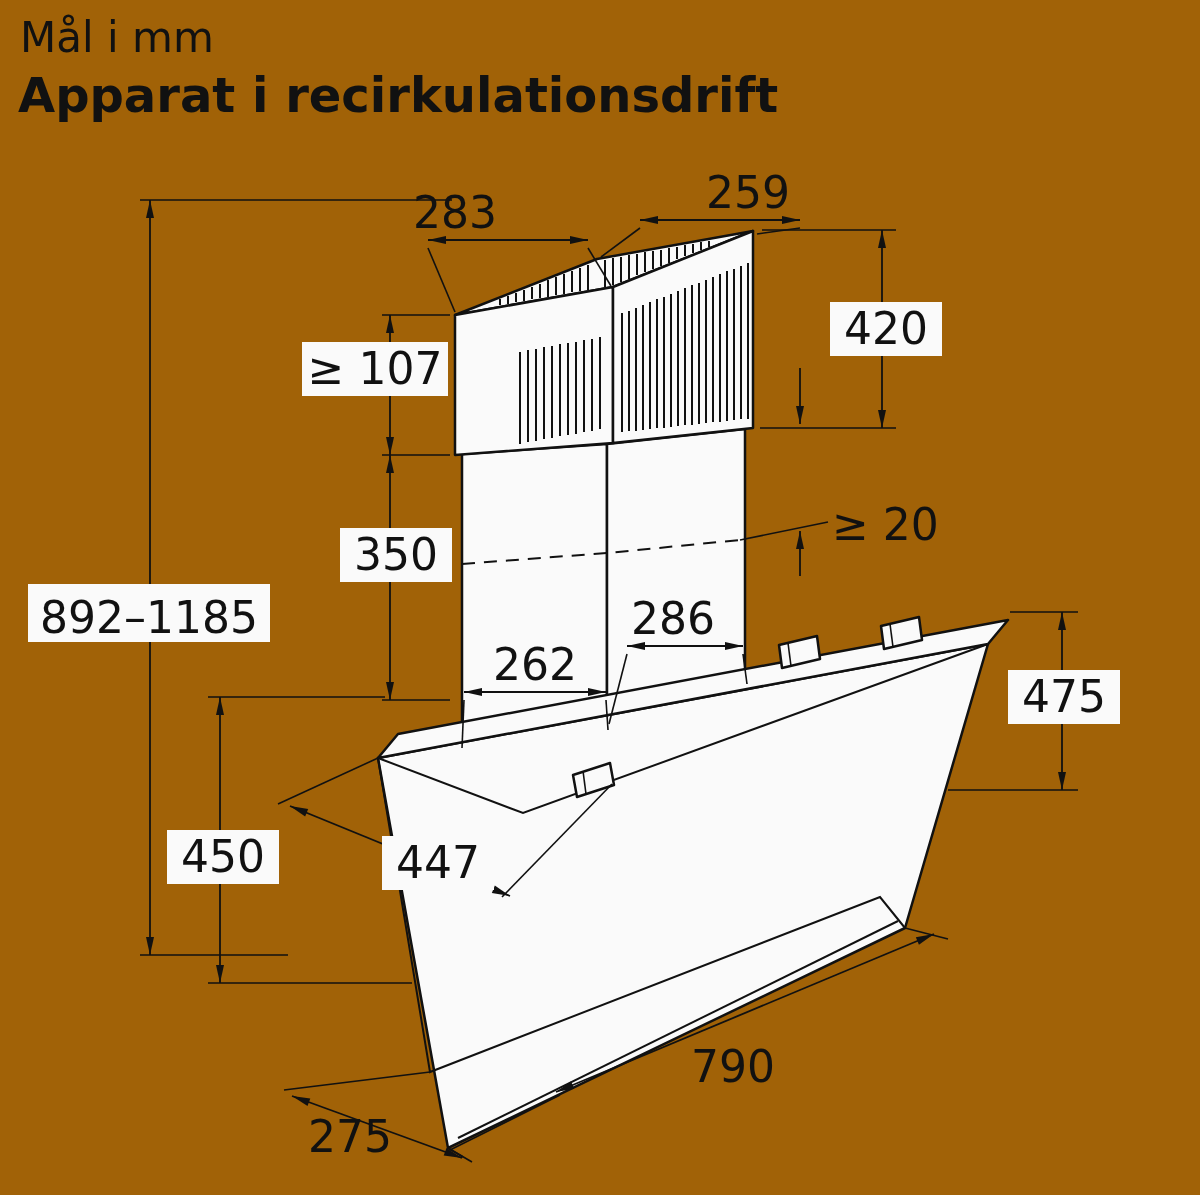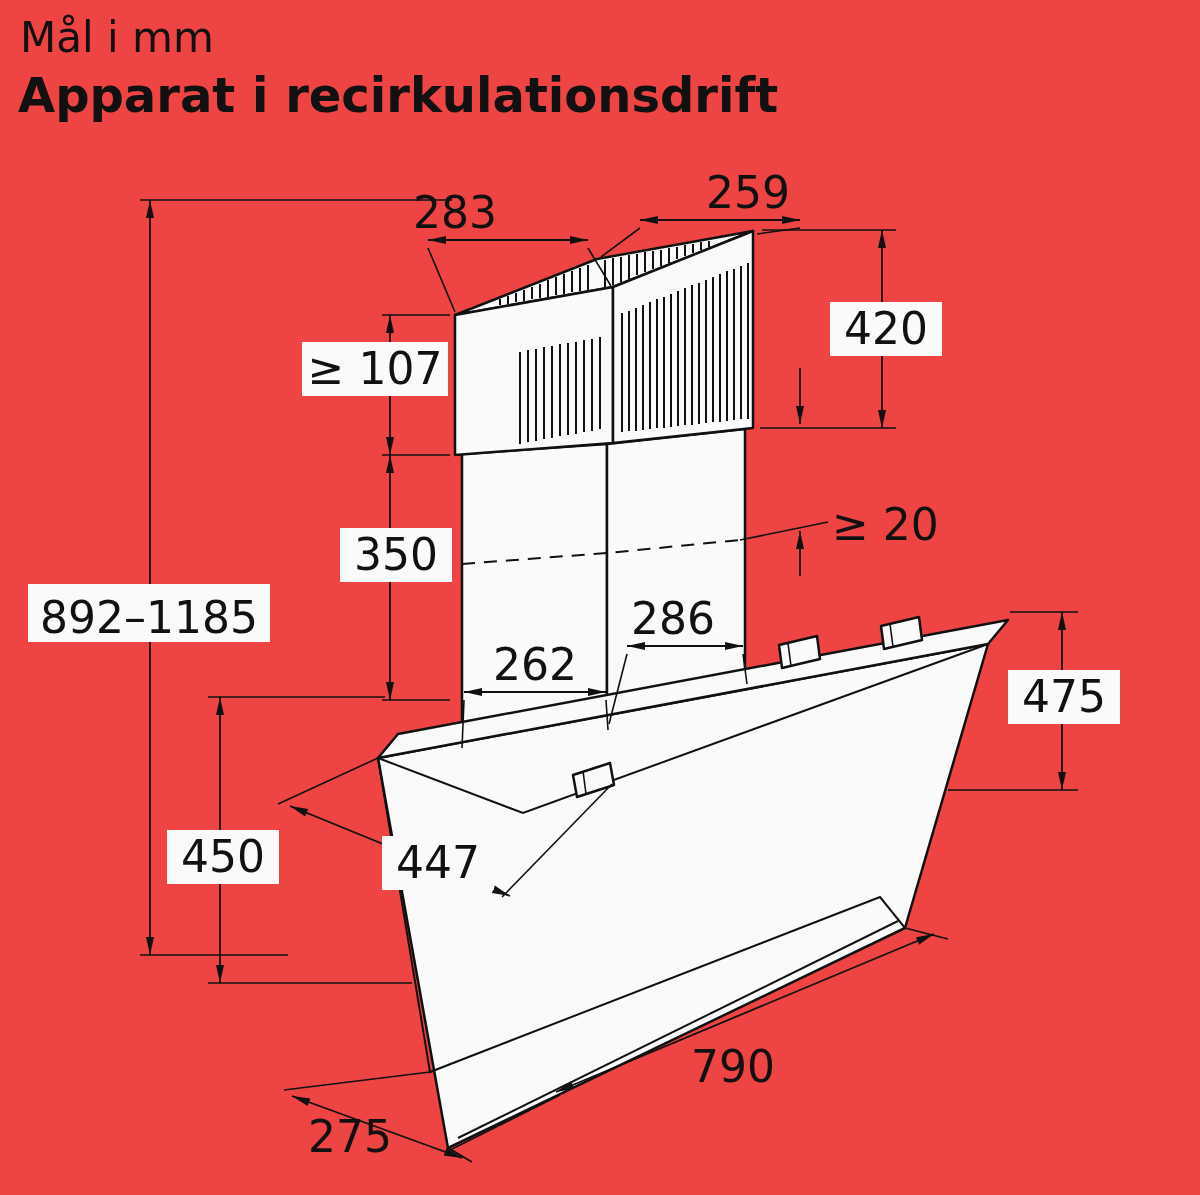--- a/index.html
+++ b/index.html
@@ -1,16 +1,16 @@
 <!DOCTYPE html>
 <html><head>
 <meta charset="utf-8">
 <style>
   html,body{margin:0;padding:0;background:#fafafa;}
-  .stage{position:relative;width:1200px;height:1195px;background:#ef4444;overflow:hidden;
+  .stage{position:relative;width:1200px;height:1195px;background:#a16207;overflow:hidden;
          font-family:"DejaVu Sans","Liberation Sans",sans-serif;}
   svg{display:block;}
   svg text{fill:#111;}
   .title-sub{font-size:42px;font-weight:400;}
   .title-main{font-size:48px;font-weight:700;}
   .dim-label{font-size:44px;}
   .outline{fill:#fafafa;stroke:#111;stroke-width:2.5;stroke-linejoin:round;}
   .med{fill:none;stroke:#111;stroke-width:2;}
   .thin{fill:none;stroke:#111;stroke-width:1.6;}
   .dash{fill:none;stroke:#111;stroke-width:2;stroke-dasharray:13 9;}

